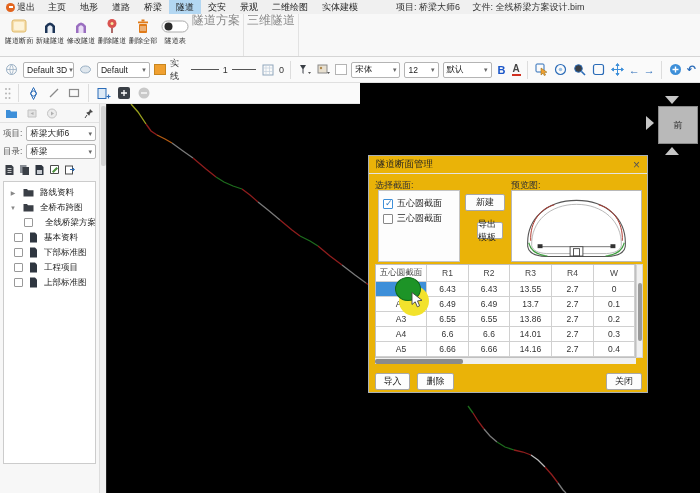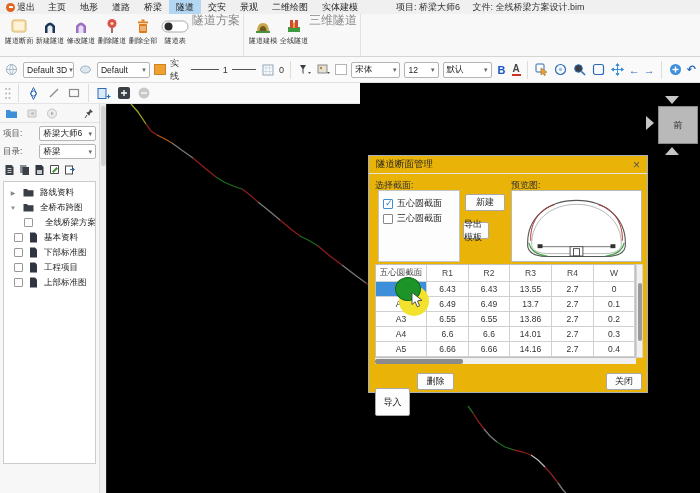--- a/index.html
+++ b/index.html
@@ -54,21 +54,21 @@
   .nc-up    { left:21px; top:8px;  border-left:7px solid transparent; border-right:7px solid transparent; border-top:8px solid #c6c6c6; }
   .nc-left  { left:2px;  top:28px; border-top:7px solid transparent; border-bottom:7px solid transparent; border-left:8px solid #c6c6c6; }
   .nc-down  { left:21px; top:59px; border-left:7px solid transparent; border-right:7px solid transparent; border-bottom:8px solid #c6c6c6; }
 
   
   .sidebar { position:absolute; left:0; top:104px; width:100px; height:389px; background:#f7f7f7; border-right:1px solid #ddd; z-index:5; font-size:9px; color:#333; }
   .side-scroll { position:absolute; left:100px; top:104px; width:7px; height:389px; background:#efefef; border-right:1px solid #222; z-index:5; }
   .side-scroll .thumb { position:absolute; left:1px; top:2px; width:5px; height:60px; background:#d2d2d2; border-radius:2px; }
   .side-tabs { height:19px; display:flex; align-items:center; gap:8px; padding:0 5px; border-bottom:1px solid #e2e2e2; }
   .side-tabs .spacer { flex:1; }
-  .side-row { display:flex; align-items:center; gap:17px; padding:3px 3px 0; }
+  .side-row { display:flex; align-items:center; gap:4px; padding:3px 3px 0; }
   .side-row .lab { color:#555; flex:none; font-size:8.5px; }
   .side-row .dd { flex:1; height:15px; }
   .side-icons { display:flex; gap:4px; padding:5px 4px 3px; align-items:center; }
   .tree { margin:2px 3px 0; background:#fff; border:1px solid #ccc; height:283px; overflow:hidden; padding-top:3px; }
   .tree-item { display:flex; align-items:center; gap:6px; height:15px; font-size:8.5px; color:#222; white-space:nowrap; overflow:hidden; cursor:default; }
   .chev { font-size:6px; color:#888; width:8px; text-align:center; flex:none; }
   .cbx { width:9px; height:9px; background:#fff; border:1px solid #999; border-radius:1px; flex:none; }
 
   
   .dialog { position:absolute; left:368px; top:155px; width:280px; height:238px; background:#eab308; border:1px solid #a8b0b8; box-shadow:3px 4px 10px rgba(0,0,0,.5); z-index:10; font-size:9px; color:#222; }
@@ -214,43 +214,20 @@
                 <rect x="1" y="4" width="26" height="11" rx="5.5" fill="#fff" stroke="#aaa"></rect>
                 <circle cx="7.5" cy="9.5" r="4" fill="#2b2b2b"></circle>
               </svg>
           </span>
           <span class="rlbl">隧道表</span>
         </div>
       </div>
       <div class="ribbon-group-label">隧道方案</div>
     </div>
     <div class="ribbon-group">
-      <div class="ribbon-buttons">
-        <div class="ribbon-btn">
-          <span class="ric">
-            <svg width="18" height="18" viewBox="0 0 18 18">
-                <path d="M3 15 Q3 6 9 6 Q15 6 15 15 Z" fill="#caa64b"></path>
-                <path d="M5.5 15 Q5.5 9 9 9 Q12.5 9 12.5 15 Z" fill="#6b5a20"></path>
-                <rect x="2" y="14" width="14" height="2" fill="#4a8f3c"></rect>
-              </svg>
-          </span>
-          <span class="rlbl">隧道建模</span>
-        </div>
-        <div class="ribbon-btn">
-          <span class="ric">
-            <svg width="18" height="18" viewBox="0 0 18 18">
-                <rect x="3" y="10" width="12" height="5" fill="#3e9a3e"></rect>
-                <rect x="5" y="3" width="3" height="8" fill="#cf4d30"></rect>
-                <rect x="10" y="3" width="3" height="8" fill="#cf4d30"></rect>
-                <rect x="8" y="5.5" width="2" height="5.5" fill="#e8a23c"></rect>
-              </svg>
-          </span>
-          <span class="rlbl">全线隧道</span>
-        </div>
-      </div>
       <div class="ribbon-group-label">三维隧道</div>
     </div>
   </div>
 
   <div class="toolbar2">
     <span class="tb-ic">
       <svg width="13" height="13" viewBox="0 0 13 13">
           <circle cx="6.5" cy="6.5" r="5" fill="none" stroke="#9ab0c4"></circle>
           <path d="M1.5 6.5 H11.5 M6.5 1.5 Q10 6.5 6.5 11.5 Q3 6.5 6.5 1.5" fill="none" stroke="#9ab0c4" stroke-width="0.8"></path>
         </svg>
@@ -541,21 +518,21 @@
       <div class="opt">
         <span class="cb checked"></span>
         <span>五心圆截面</span>
       </div>
       <div class="opt">
         <span class="cb"></span>
         <span>三心圆截面</span>
       </div>
     </div>
     <div class="btn" style="left:96px;top:38px;width:40px;height:17px">新建</div>
-    <div class="btn" style="left:94px;top:66px;width:26px;height:17px">导出模板</div>
+    <div class="btn" style="left:108px;top:66px;width:26px;height:17px">导出模板</div>
     <span class="dlg-label" style="left:142px;top:23px">预览图:</span>
     <div class="preview-box">
       <svg width="129" height="70" viewBox="0 0 131 70">
         <path d="M 16 56 C 14 27 36 9 65.5 9 C 95 9 117 27 115 56 C 114 62 107 65.5 97 66 L 34 66 C 24 65.5 17 62 16 56 Z" fill="#ffffff" stroke="#555" stroke-width="1.1"></path>
         <path d="M 20 55 C 19 30 39 13 65.5 13 C 92 13 112 30 111 55 C 110 60 104 62.5 96 63 L 35 63 C 27 62.5 21 60 20 55 Z" fill="none" stroke="#999" stroke-width="0.7"></path>
         <path d="M 19 50 C 18 31 29 17 43 13.5" fill="none" stroke="#b03a30" stroke-width="1"></path>
         <path d="M 112 50 C 113 31 102 17 88 13.5" fill="none" stroke="#b03a30" stroke-width="1"></path>
         <path d="M 17 52 C 19 60 26 64.5 36 65.5" fill="none" stroke="#3f9d3f" stroke-width="1.2"></path>
         <path d="M 114 52 C 112 60 105 64.5 95 65.5" fill="none" stroke="#3f9d3f" stroke-width="1.2"></path>
         <path d="M 28 56 L 103 56" stroke="#555" stroke-width="0.8"></path>
@@ -609,21 +586,21 @@
       <div class="tcell">2.7</div>
       <div class="tcell">0.4</div>
     </div>
     <div class="vscroll">
         <div class="thumb"></div>
       </div>
     <div class="hscroll">
         <div class="thumb"></div>
       </div>
 
-    <div class="btn" style="left:6px;top:232px;width:35px;height:28px">导入</div>
+    <div class="btn" style="left:6px;top:217px;width:35px;height:17px">导入</div>
     <div class="btn" style="left:48px;top:217px;width:37px;height:17px">删除</div>
     <div class="btn" style="left:237px;top:217px;width:36px;height:17px">关闭</div>
   </div>
 
   <div class="click-yellow"></div>
   <div class="click-green"></div>
   <div class="cursor-arrow">
     <svg width="12" height="16" viewBox="0 0 12 16">
         <path d="M1 0.5 L1 12.5 L4.2 9.8 L6.3 14.8 L8.6 13.8 L6.5 8.9 L11 8.3 Z" fill="#fff" stroke="#444" stroke-width="0.9"></path>
       </svg>

